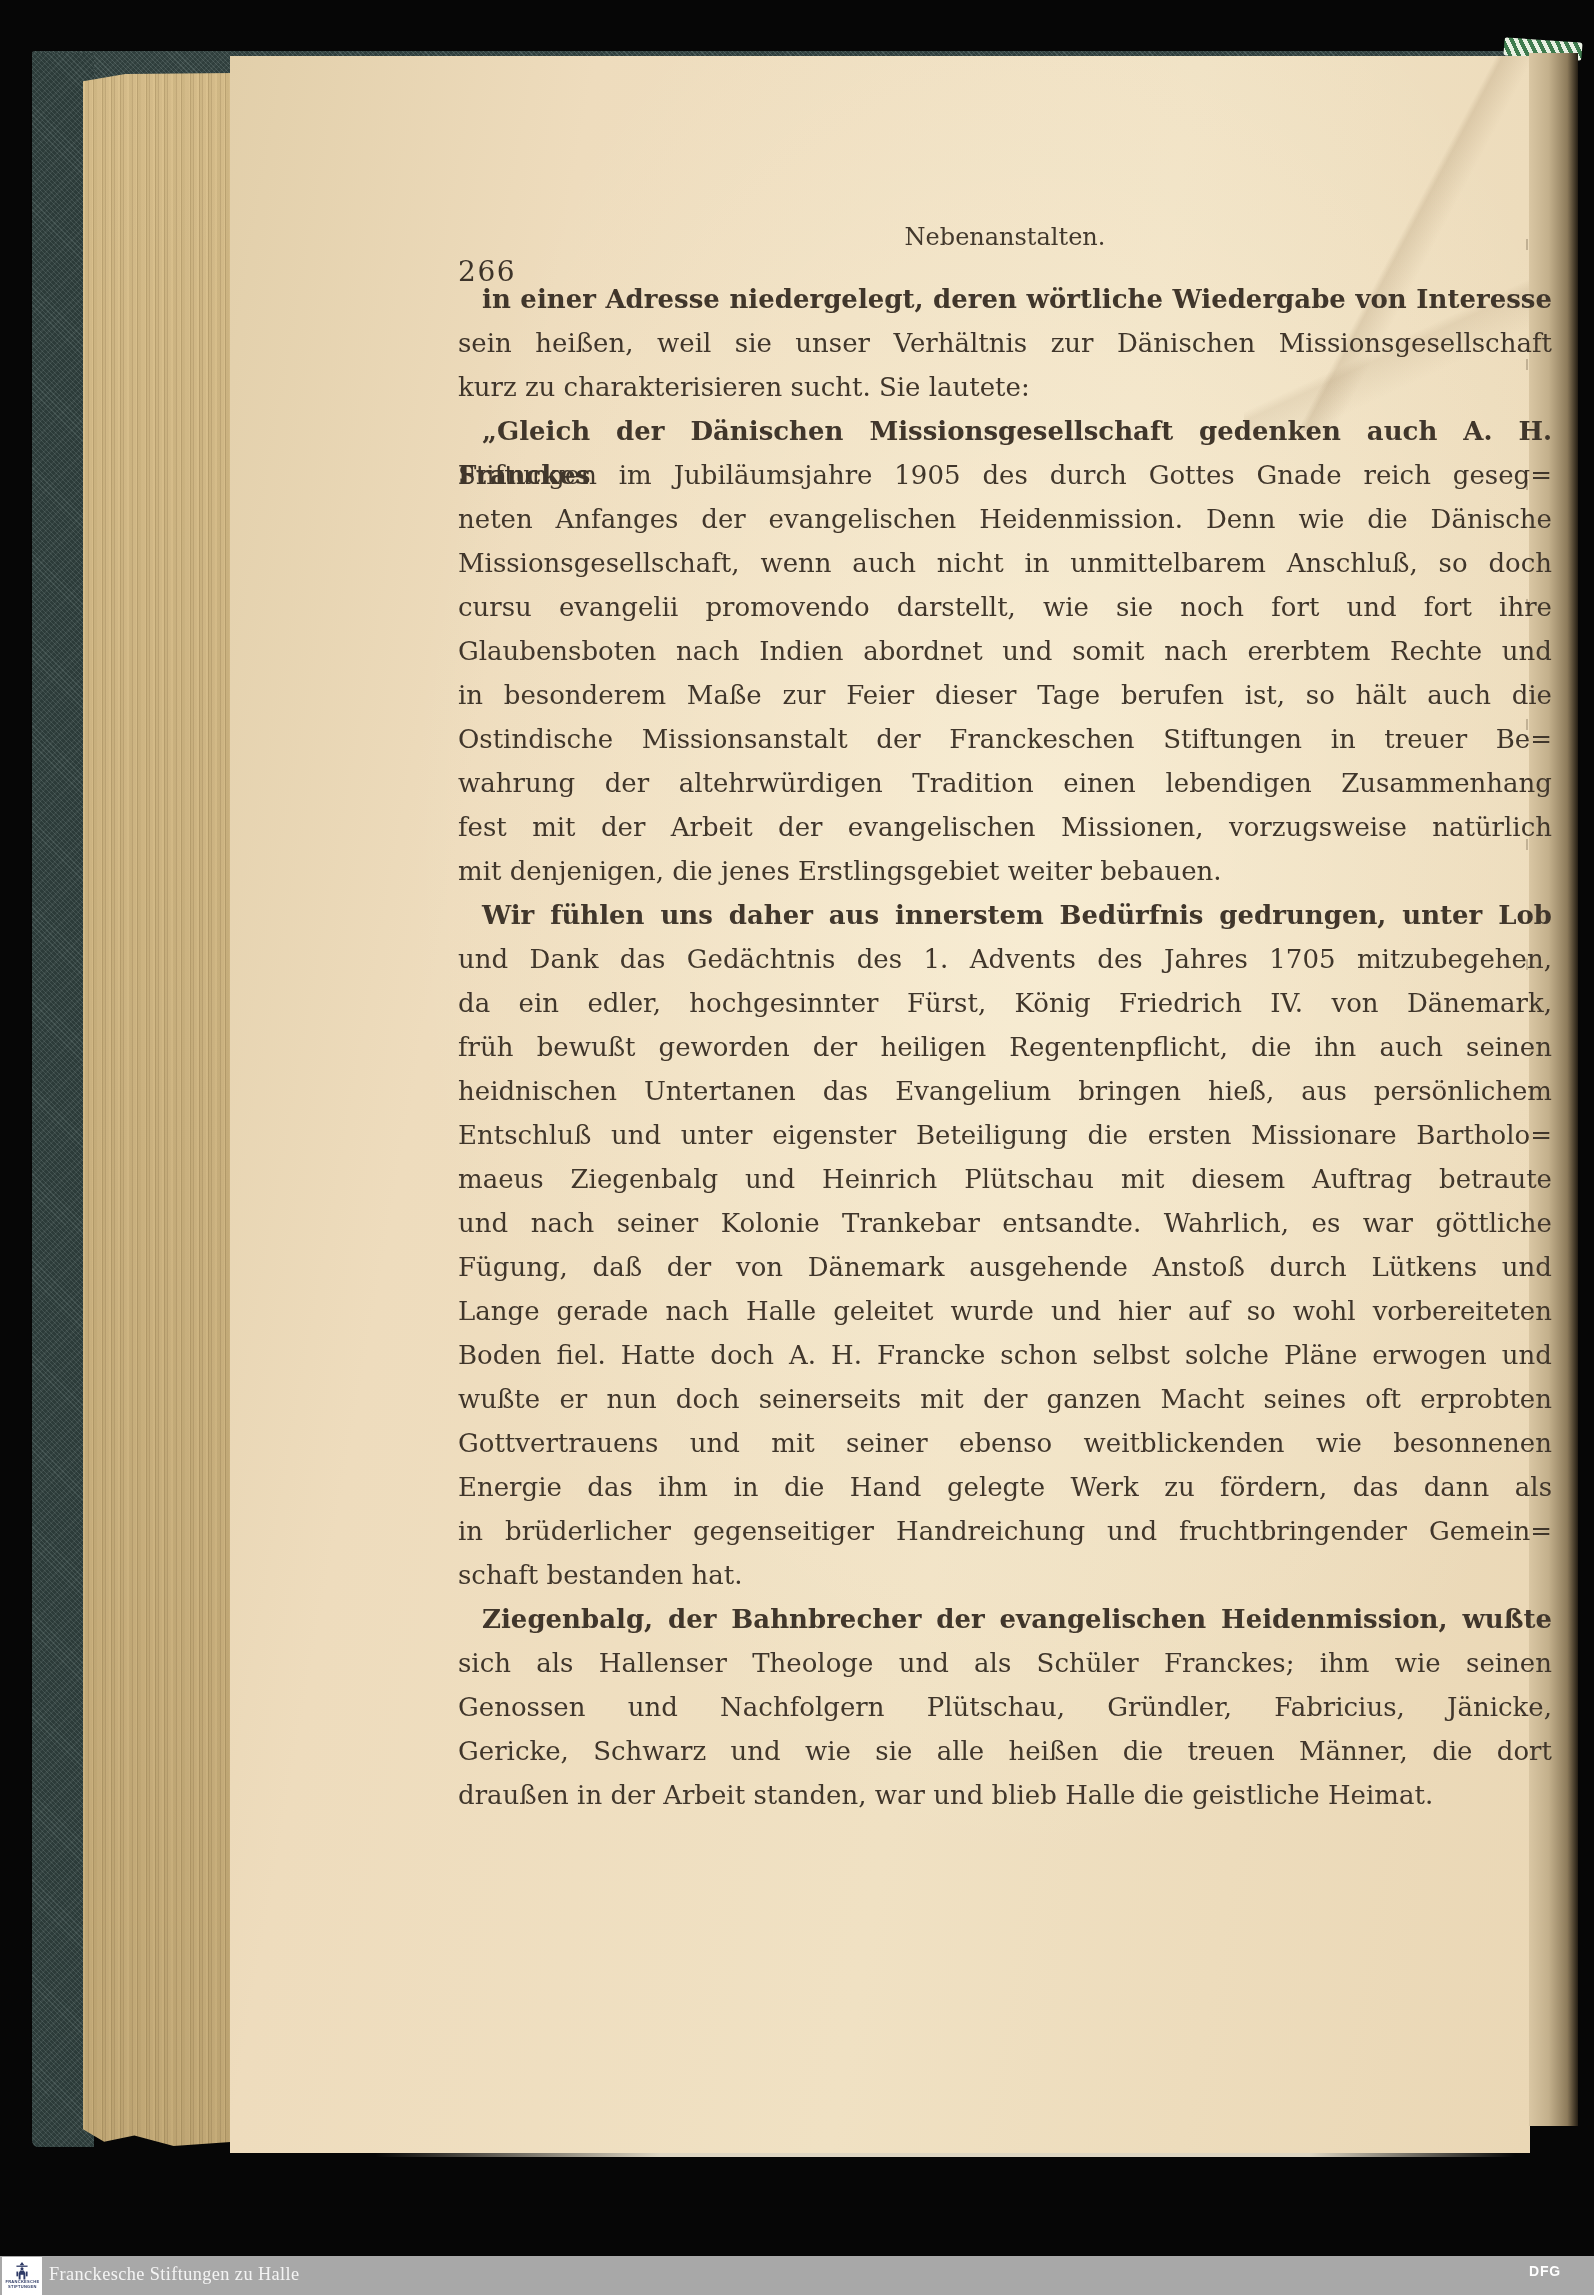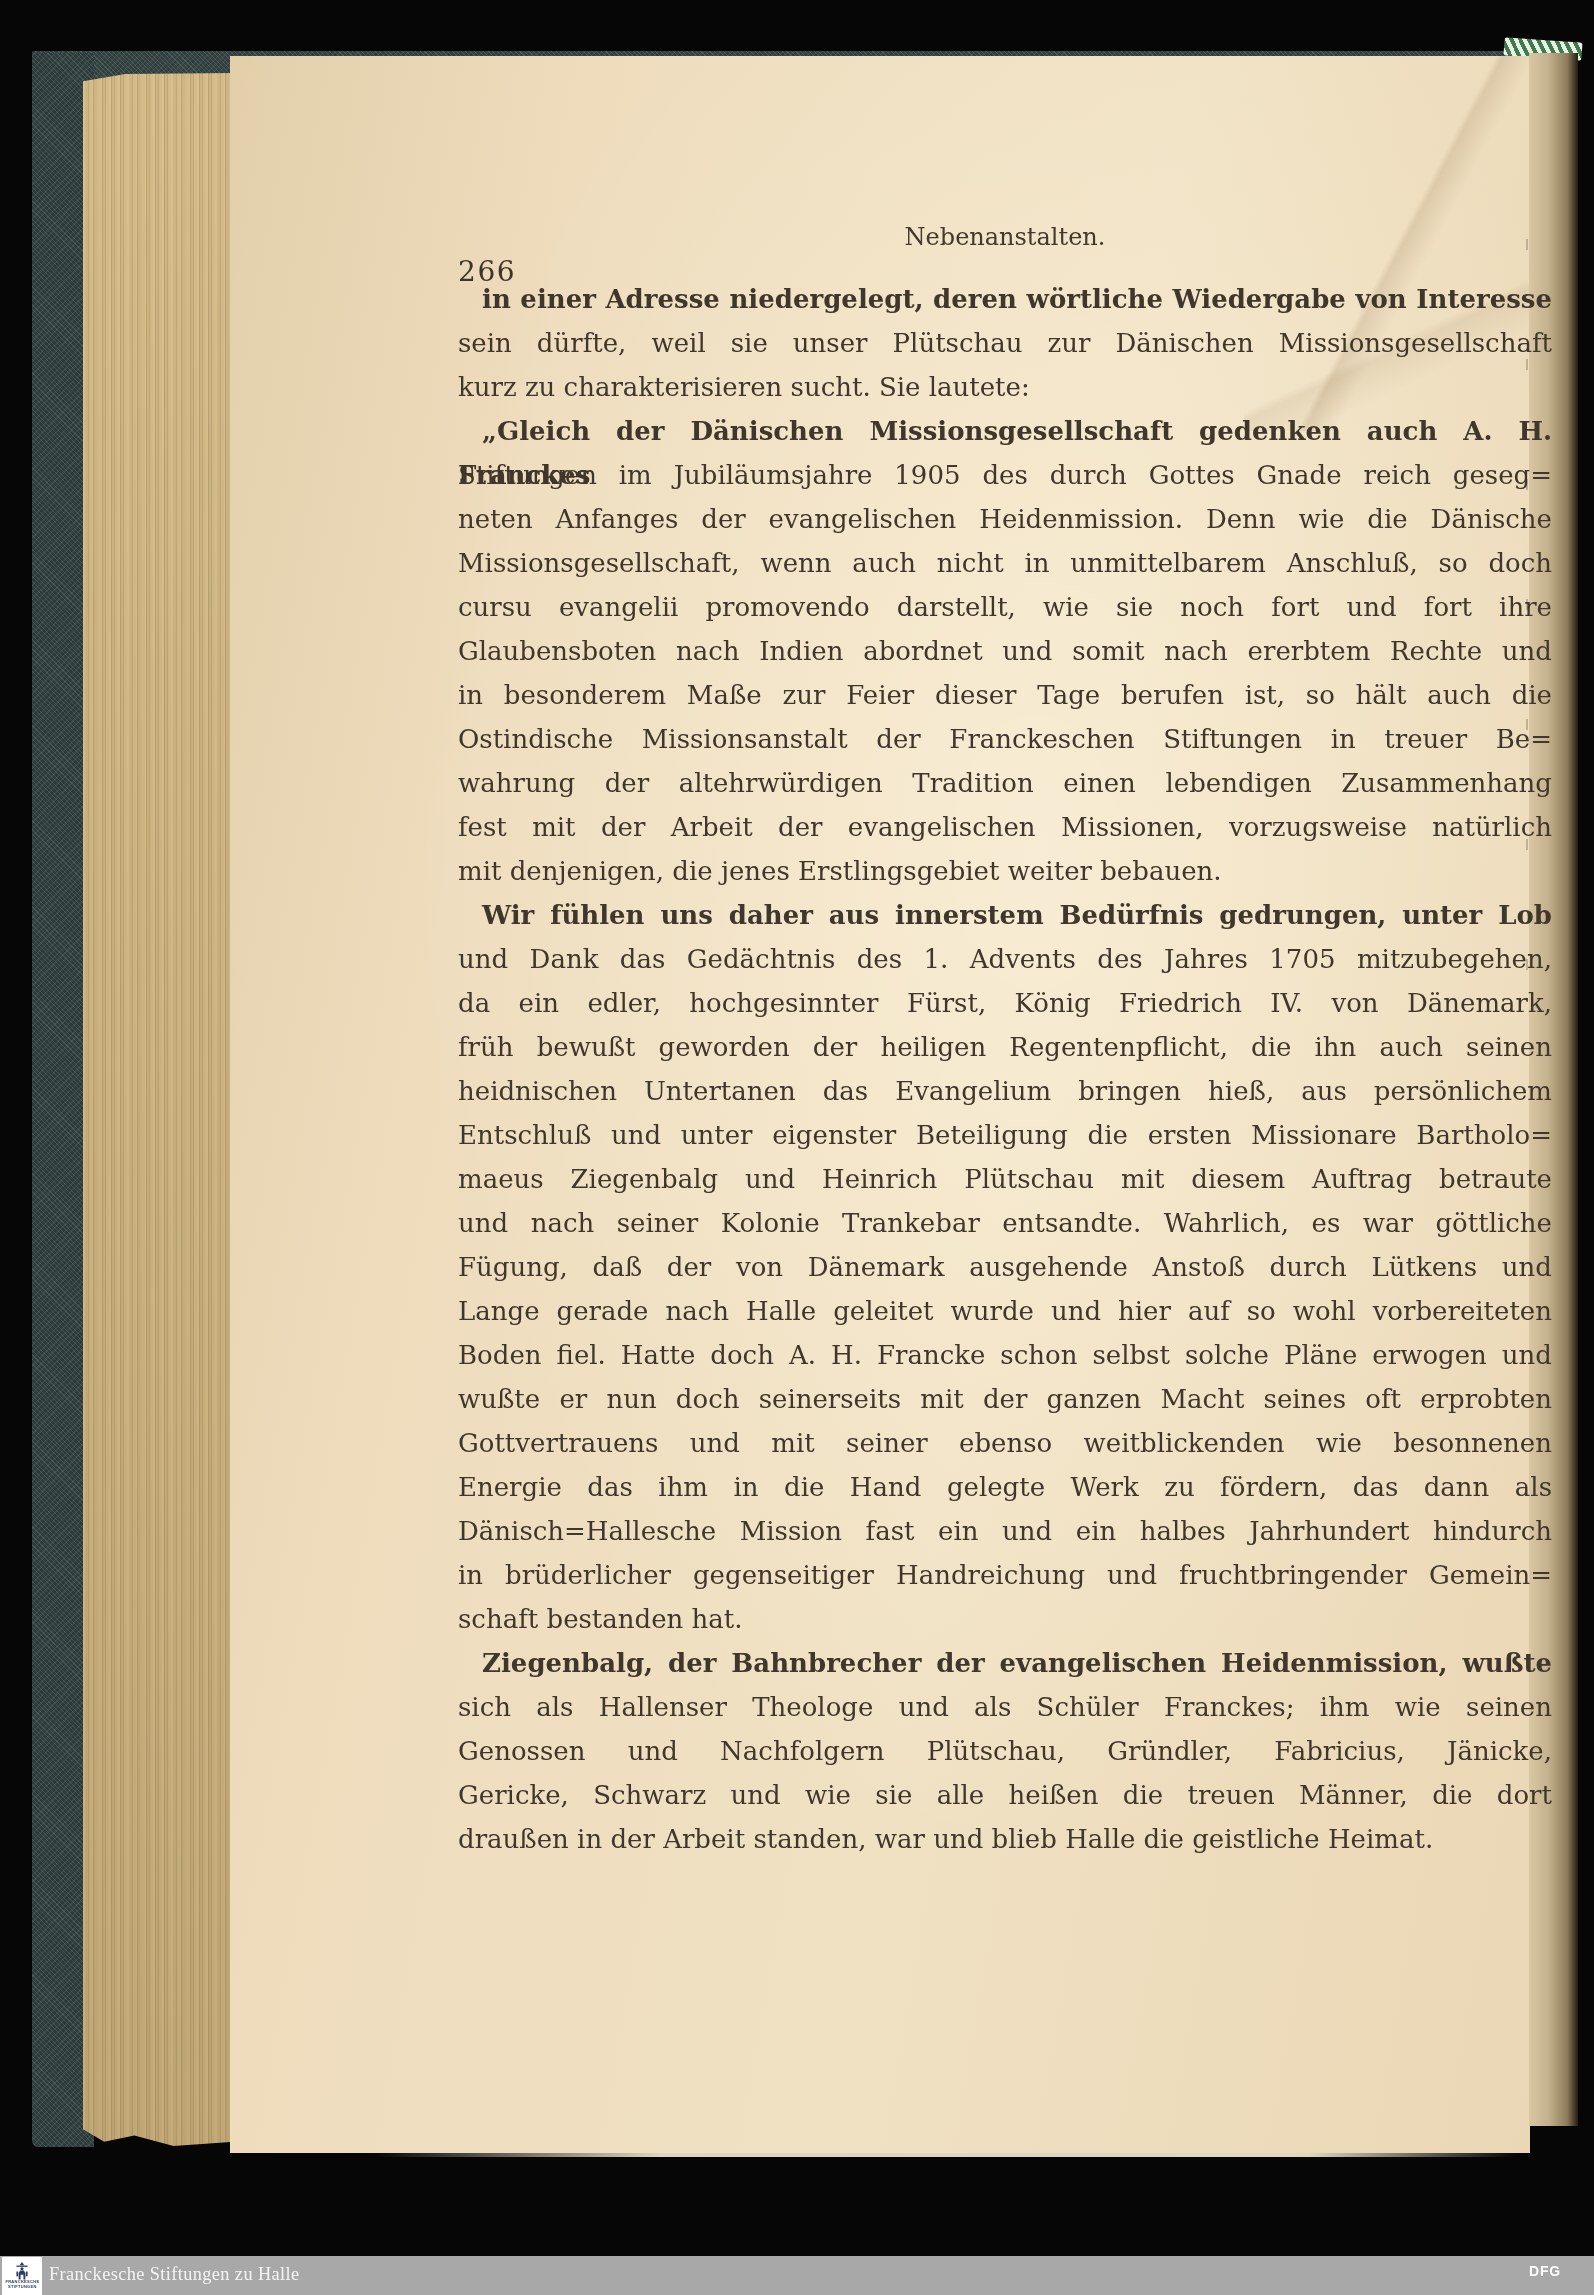--- a/index.html
+++ b/index.html
@@ -77,21 +77,21 @@
   <div class="main-page"></div>
   <div class="crease-topright"></div>
   <div class="gutter"></div>
   <div class="stitch-line"></div>
   <div class="edge-highlight"></div>
 
   <div class="page-number">266</div>
   <div class="running-header">Nebenanstalten.</div>
   <div class="text-block">
       <div class="line indent">in einer Adresse niedergelegt, deren wörtliche Wiedergabe von Interesse</div>
-      <div class="line">sein dürfte, weil sie unser Plütschau zur Dänischen Missionsgesellschaft</div>
+      <div class="line">sein heißen, weil sie unser Verhältnis zur Dänischen Missionsgesellschaft</div>
       <div class="line last">kurz zu charakterisieren sucht.  Sie lautete:</div>
       <div class="line indent">„Gleich der Dänischen Missionsgesellschaft gedenken auch A. H. Franckes</div>
       <div class="line">Stiftungen im Jubiläumsjahre 1905 des durch Gottes Gnade reich geseg=</div>
       <div class="line">neten Anfanges der evangelischen Heidenmission.  Denn wie die Dänische</div>
       <div class="line">Missionsgesellschaft, wenn auch nicht in unmittelbarem Anschluß, so doch</div>
       <div class="line">cursu evangelii promovendo darstellt, wie sie noch fort und fort ihre</div>
       <div class="line">Glaubensboten nach Indien abordnet und somit nach ererbtem Rechte und</div>
       <div class="line">in besonderem Maße zur Feier dieser Tage berufen ist, so hält auch die</div>
       <div class="line">Ostindische Missionsanstalt der Franckeschen Stiftungen in treuer Be=</div>
       <div class="line">wahrung der altehrwürdigen Tradition einen lebendigen Zusammenhang</div>
@@ -104,21 +104,20 @@
       <div class="line">heidnischen Untertanen das Evangelium bringen hieß, aus persönlichem</div>
       <div class="line">Entschluß und unter eigenster Beteiligung die ersten Missionare Bartholo=</div>
       <div class="line">maeus Ziegenbalg und Heinrich Plütschau mit diesem Auftrag betraute</div>
       <div class="line">und nach seiner Kolonie Trankebar entsandte.  Wahrlich, es war göttliche</div>
       <div class="line">Fügung, daß der von Dänemark ausgehende Anstoß durch Lütkens und</div>
       <div class="line">Lange gerade nach Halle geleitet wurde und hier auf so wohl vorbereiteten</div>
       <div class="line">Boden fiel.  Hatte doch A. H. Francke schon selbst solche Pläne erwogen und</div>
       <div class="line">wußte er nun doch seinerseits mit der ganzen Macht seines oft erprobten</div>
       <div class="line">Gottvertrauens und mit seiner ebenso weitblickenden wie besonnenen</div>
       <div class="line">Energie das ihm in die Hand gelegte Werk zu fördern, das dann als</div>
-      <div class="line">Dänisch=Hallesche Mission fast ein und ein halbes Jahrhundert hindurch</div>
       <div class="line">in brüderlicher gegenseitiger Handreichung und fruchtbringender Gemein=</div>
       <div class="line last">schaft bestanden hat.</div>
       <div class="line indent">Ziegenbalg, der Bahnbrecher der evangelischen Heidenmission, wußte</div>
       <div class="line">sich als Hallenser Theologe und als Schüler Franckes; ihm wie seinen</div>
       <div class="line">Genossen und Nachfolgern Plütschau, Gründler, Fabricius, Jänicke,</div>
       <div class="line">Gericke, Schwarz und wie sie alle heißen die treuen Männer, die dort</div>
       <div class="line last">draußen in der Arbeit standen, war und blieb Halle die geistliche Heimat.</div>
     </div>
 
   <div class="footer-bar"></div>

